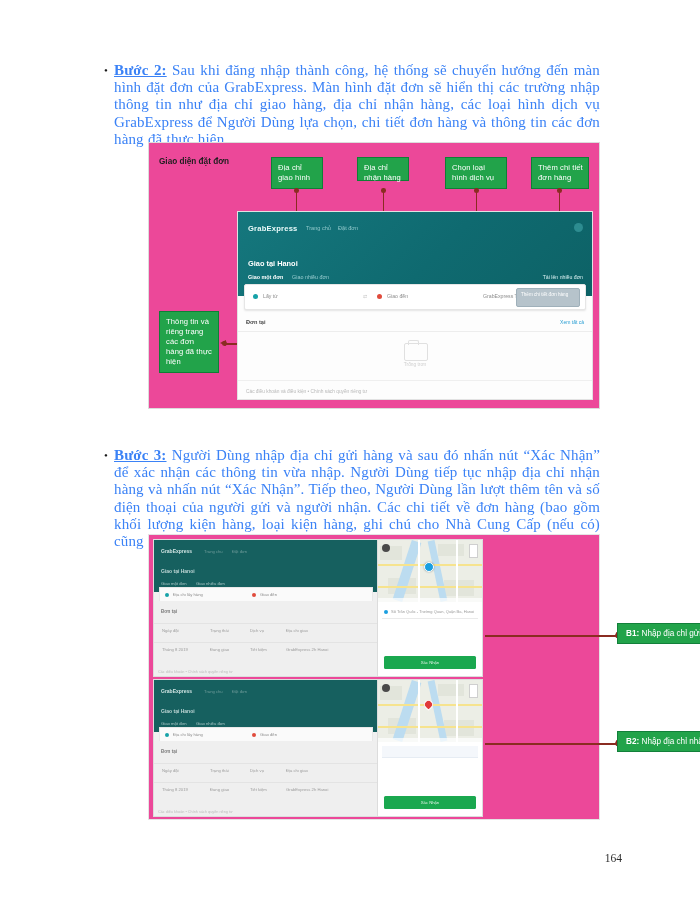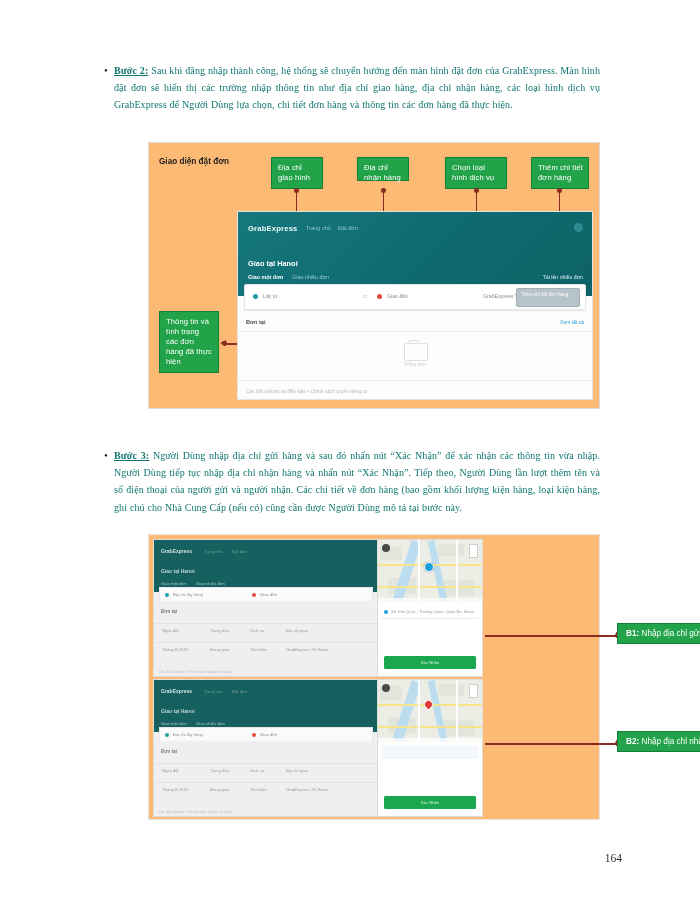--- a/index.html
+++ b/index.html
@@ -28,37 +28,37 @@
     flex: 0 0 14px;
     font-size: 11px;
     line-height: 17px;
     color: #1a1a1a;
     text-align: left;
     padding-left: 4px;
     box-sizing: border-box;
   }
   .step-text {
     flex: 1 1 auto;
-    font-size: 10px;
+    font-size: 15px;
     line-height: 17.2px;
-    color: #0f766e;
+    color: #3b82f6;
     text-align: justify;
     text-justify: inter-word;
     letter-spacing: 0.01em;
     word-spacing: 0.02em;
   }
   .step-label {
     font-weight: bold;
     text-decoration: underline;
   }
 
   
   .figure {
     position: absolute;
-    background: #fdba74;
+    background: #ec4899;
     box-sizing: border-box;
   }
   .fig1 {
     left: 148px;
     top: 142px;
     width: 452px;
     height: 267px;
     border: 1px solid #dcdcdc;
   }
   .fig1-inner { position: absolute; inset: 0; }
@@ -588,21 +588,21 @@
       <div class="callout" style="left:122px; top:14px; width:52px; height:32px;">Địa chỉ giao hình</div>
       <div class="callout" style="left:208px; top:14px; width:52px; height:24px;">Địa chỉ nhận hàng</div>
       <div class="callout" style="left:296px; top:14px; width:62px; height:32px;">Chọn loại hình dịch vụ</div>
       <div class="callout" style="left:382px; top:14px; width:58px; height:32px;">Thêm chi tiết đơn hàng</div>
 
       <div class="conn-v" style="left:147px; top:47px; height:107px;"></div>
       <div class="conn-v" style="left:234px; top:47px; height:107px;"></div>
       <div class="conn-v" style="left:327px; top:47px; height:107px;"></div>
       <div class="conn-v" style="left:410px; top:47px; height:107px;"></div>
 
-      <div class="callout" style="left:10px; top:168px; width:60px; height:62px;">Thông tin và tình trạng các đơn hàng đã thực hiện</div>
+      <div class="callout" style="left:10px; top:168px; width:60px; height:62px;">Thông tin và riêng trạng các đơn hàng đã thực hiện</div>
       <div class="conn-h arrow-left" style="left:76px; top:200px; width:104px;"></div>
 
       <div class="app1">
         <div class="app1-header">
           <div class="app1-brand">GrabExpress</div>
           <div class="app1-navlink" style="left:68px;">Trang chủ</div>
           <div class="app1-navlink" style="left:100px;">Đặt đơn</div>
           <div class="app1-avatar"></div>
           <div class="app1-city">Giao tại Hanoi</div>
           <div class="app1-tab" style="left:10px;">Giao một đơn</div>

